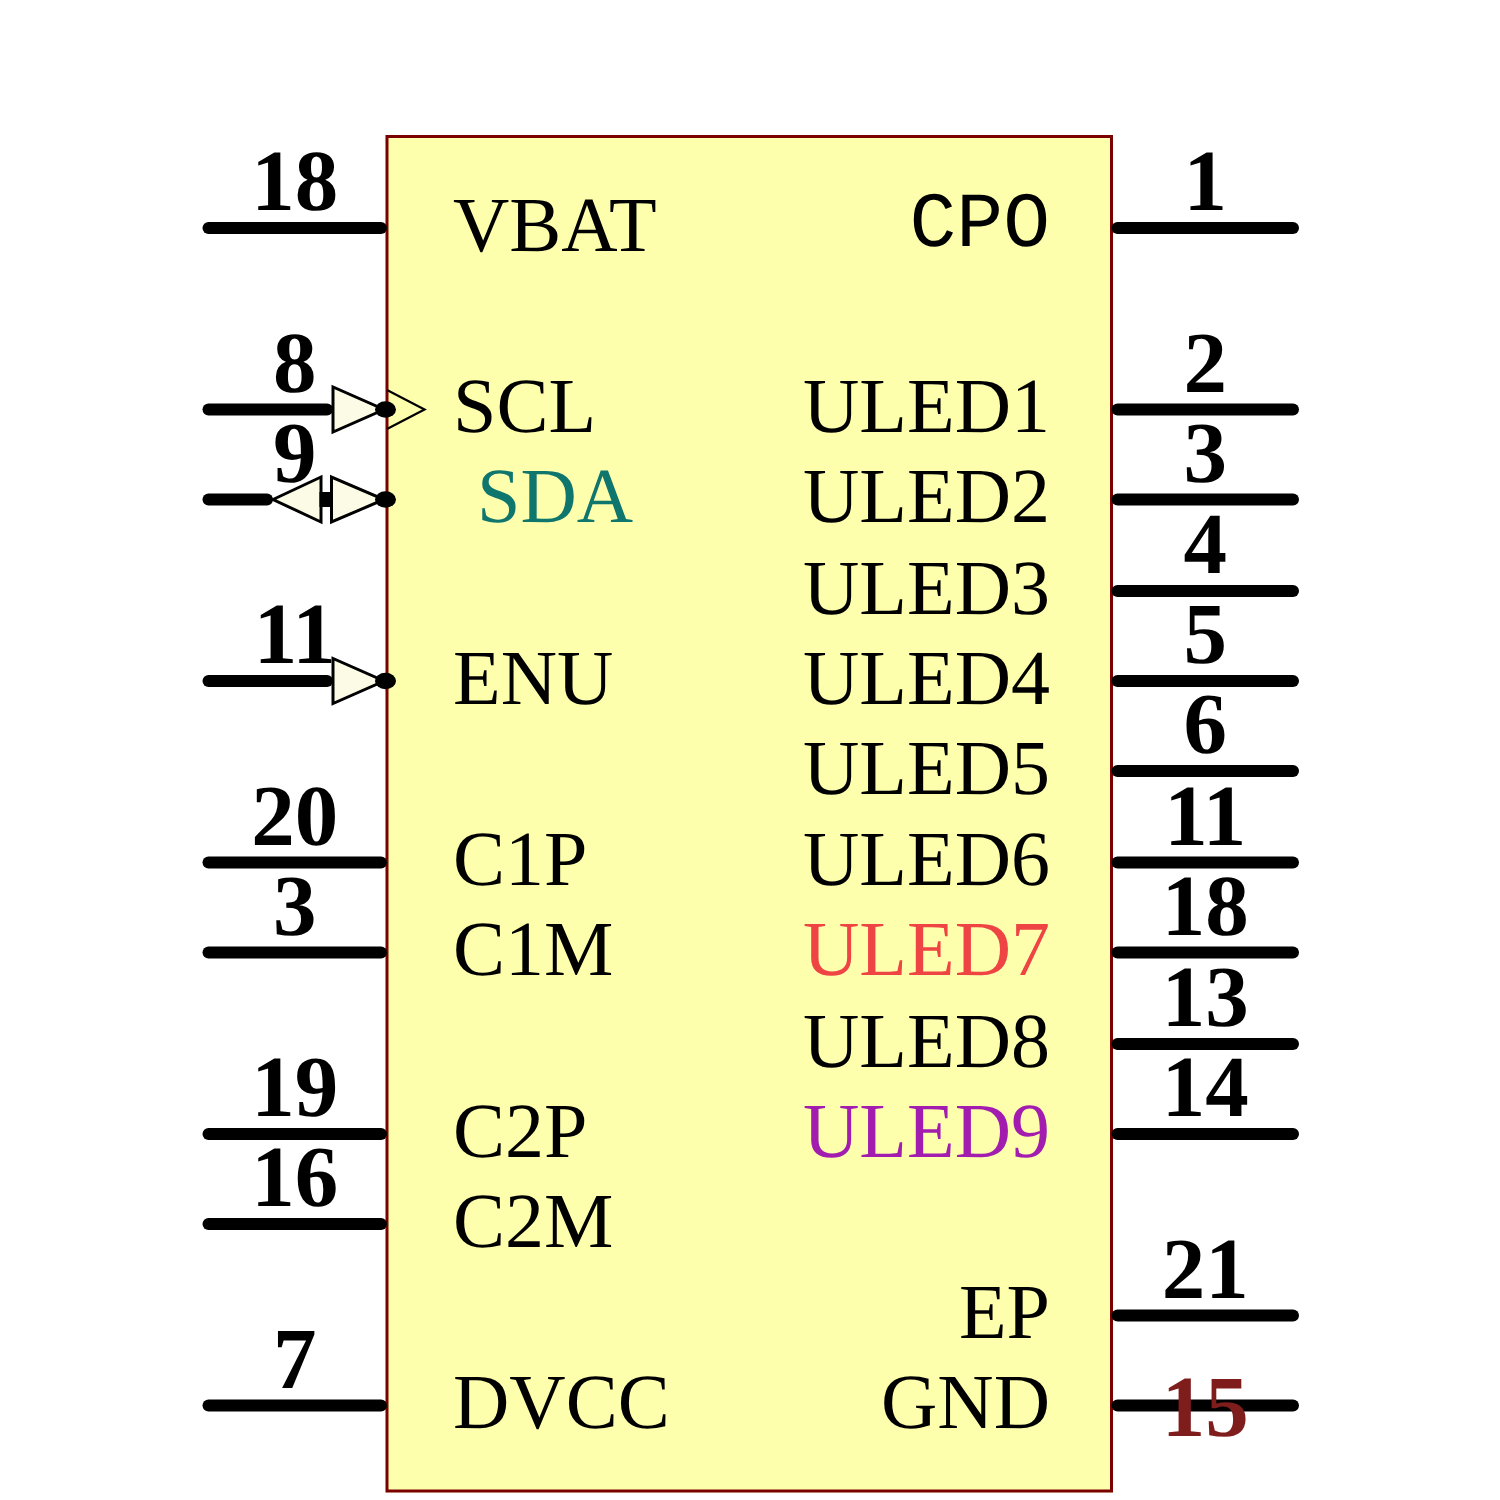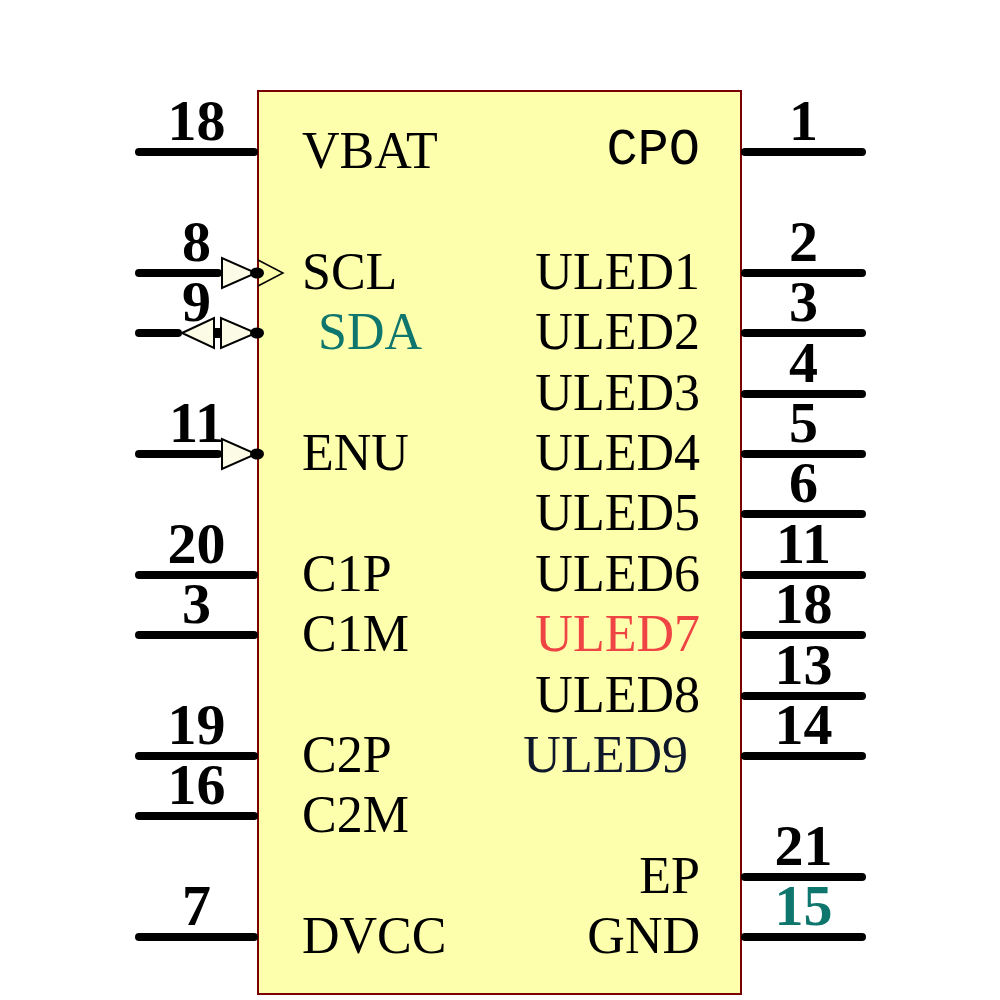--- a/index.html
+++ b/index.html
@@ -157,26 +157,26 @@
         <div class="pin-label right-side" style="top: 608px; color: #ef4444; left: 440px; width: 260px;">ULED7</div>
       </div>
       <div>
         <div class="pin-line" style="left: 741px; top: 692px; width: 125px; background: rgb(0, 0, 0);"></div>
         <div class="pin-number" style="left: 741px; width: 125px; top: 640px; color: rgb(0, 0, 0);">13</div>
         <div class="pin-label right-side" style="top: 669px; color: rgb(0, 0, 0); left: 440px; width: 260px;">ULED8</div>
       </div>
       <div>
         <div class="pin-line" style="left: 741px; top: 752px; width: 125px; background: rgb(0, 0, 0);"></div>
         <div class="pin-number" style="left: 741px; width: 125px; top: 700px; color: rgb(0, 0, 0);">14</div>
-        <div class="pin-label right-side" style="top: 729px; color: #0f172a; left: 428px; width: 260px;">ULED9</div>
+        <div class="pin-label right-side" style="top: 729px; color: #a21caf; left: 440px; width: 260px;">ULED9</div>
       </div>
       <div>
         <div class="pin-line" style="left: 741px; top: 873px; width: 125px; background: rgb(0, 0, 0);"></div>
         <div class="pin-number" style="left: 741px; width: 125px; top: 821px; color: rgb(0, 0, 0);">21</div>
         <div class="pin-label right-side" style="top: 850px; color: rgb(0, 0, 0); left: 440px; width: 260px;">EP</div>
       </div>
       <div>
         <div class="pin-line" style="left: 741px; top: 933px; width: 125px; background: rgb(0, 0, 0);"></div>
-        <div class="pin-number" style="left: 741px; width: 125px; top: 881px; color: #0f766e;">15</div>
+        <div class="pin-number" style="left: 741px; width: 125px; top: 913px; color: #7f1d1d;">15</div>
         <div class="pin-label right-side" style="top: 910px; color: rgb(0, 0, 0); left: 440px; width: 260px;">GND</div>
       </div>
     </div>
 </div>
 
 </body></html>

